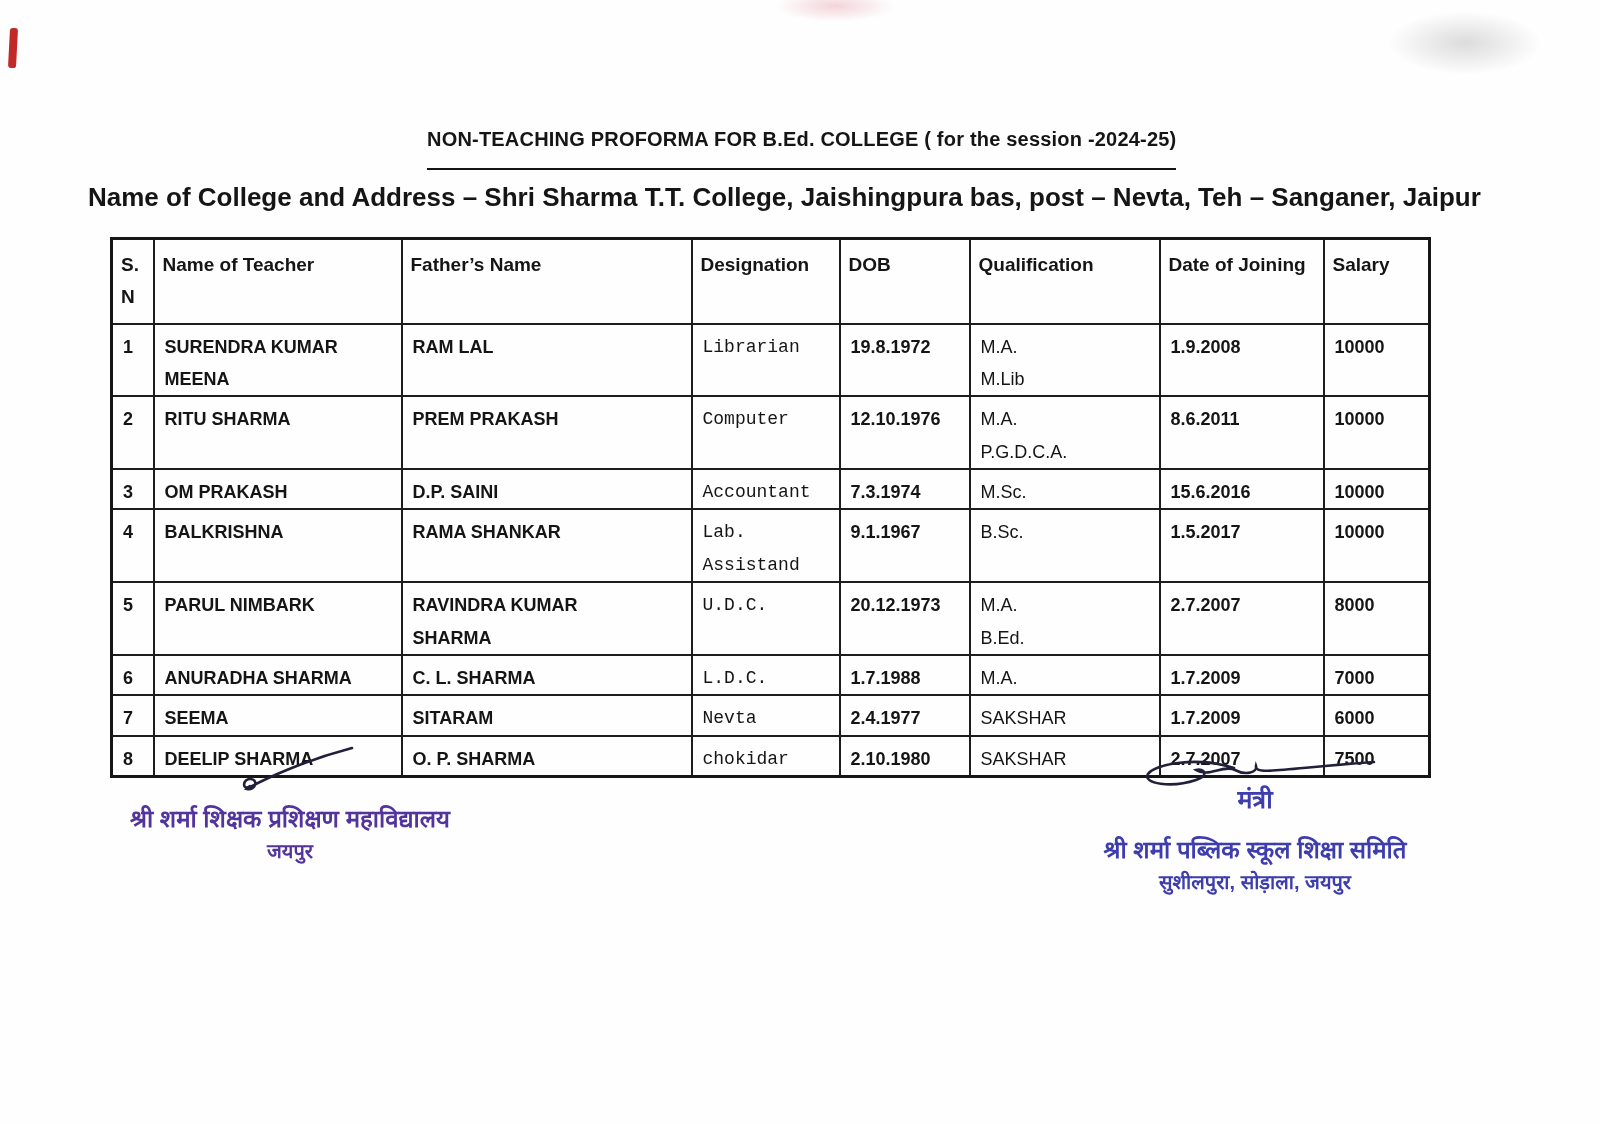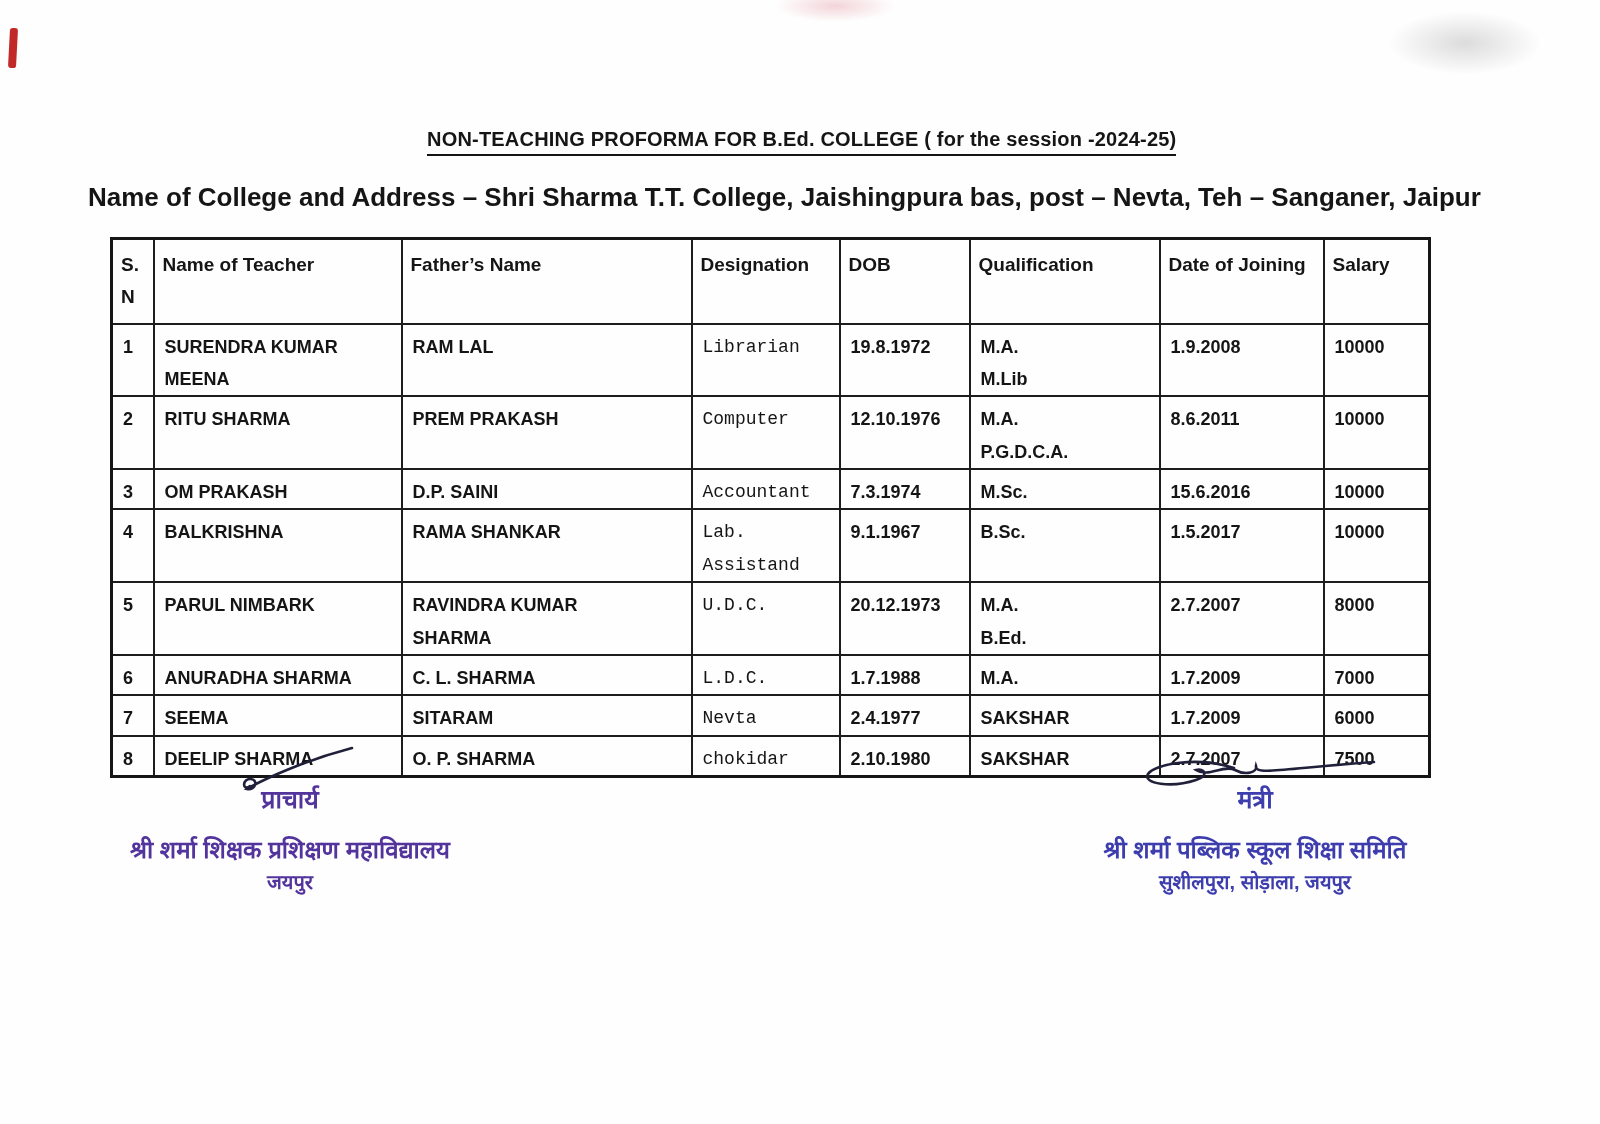--- a/index.html
+++ b/index.html
@@ -13,38 +13,38 @@
   
   .smudge-pink{position:absolute;left:775px;top:-10px;width:120px;height:32px;border-radius:50%;
     background:radial-gradient(ellipse at center,rgba(226,150,160,.40),rgba(226,150,160,0) 70%);}
   .smudge-gray{position:absolute;left:1390px;top:12px;width:150px;height:62px;border-radius:50%;
     background:radial-gradient(ellipse at center,rgba(140,140,140,.30),rgba(140,140,140,0) 72%);}
   .red-mark{position:absolute;left:9px;top:28px;width:8px;height:40px;background:#c22a2a;
     border-radius:3px;transform:rotate(3deg);}
 
   
   .doc-title{position:absolute;left:427px;top:128px;font-size:20px;font-weight:bold;
-    letter-spacing:.2px;border-bottom:2.5px solid #141414;padding-bottom:3px;white-space:nowrap;}
+    letter-spacing:.2px;border-bottom:2.5px solid #141414;padding-bottom:17px;white-space:nowrap;}
   .college-line{position:absolute;left:88px;top:182px;font-size:26px;font-weight:bold;white-space:nowrap;}
 
   
   table.staff{position:absolute;left:110px;top:237px;width:1318px;border-collapse:collapse;
     table-layout:fixed;border:3px solid #161616;}
   table.staff th,table.staff td{border:2px solid #1d1d1d;vertical-align:top;
     white-space:pre-line;overflow:hidden;}
   table.staff th{font-size:19px;font-weight:bold;padding:9px 8px 0 8px;line-height:1.7;}
   table.staff td{font-size:18px;padding:6px 6px 0 10px;line-height:1.8;}
   .h-left{text-align:left;}
   .h-center{text-align:left;}
   td.c-sn{font-weight:600;padding-left:10px;}
   td.c-teacher{font-weight:bold;}
   td.c-father{font-weight:bold;}
   td.c-desig{font-weight:500;font-family:Liberation Mono, monospace;}
   td.c-dob{font-weight:600;margin-top:12px;}
-  td.c-qual{font-weight:700;border-radius:26px;}
+  td.c-qual{font-weight:400;border-radius:26px;}
   td.c-join{font-weight:600;}
   td.c-sal{font-weight:600;padding-left:18px;}
 
   
   .sig-block{position:absolute;text-align:center;}
   .sig-left{left:120px;top:784px;width:340px;color:#53349c;}
   .sig-right{left:1085px;top:784px;width:340px;color:#3d3dae;}
   .sig-role{font-size:25px;font-weight:bold;line-height:1.25;}
   .sig-org{font-size:24px;font-weight:bold;line-height:1.45;margin-top:18px;}
   .sig-city{font-size:20px;font-weight:bold;line-height:1.4;}
@@ -176,21 +176,20 @@
         <td class="c-join">2.7.2007</td>
         <td class="c-sal">7500</td>
       </tr>
     </tbody>
   </table>
 
   <svg class="scribble scr-left" width="118" height="50" viewBox="0 0 118 50">
     <path d="M10,40 C2,46 2,32 11,33 C19,34 15,45 7,43 C24,33 66,14 112,2"></path>
   </svg>
   <div class="sig-block sig-left">
-    <div class="sig-role">प्राचार्य</div>
     <div class="sig-org">श्री शर्मा शिक्षक प्रशिक्षण महाविद्यालय</div>
     <div class="sig-city">जयपुर</div>
   </div>
 
   <svg class="scribble scr-right" width="240" height="44" viewBox="0 0 240 44">
     <path d="M96,16 C60,4 16,12 10,22 C4,32 34,36 58,28 C72,23 66,16 58,18 C70,26 86,12 97,18 C108,24 120,20 118,14 C116,24 150,16 236,10"></path>
   </svg>
   <div class="sig-block sig-right">
     <div class="sig-role">मंत्री</div>
     <div class="sig-org">श्री शर्मा पब्लिक स्कूल शिक्षा समिति</div>

